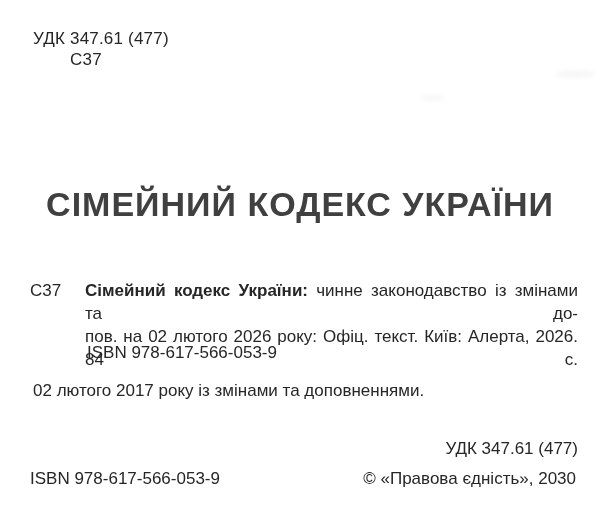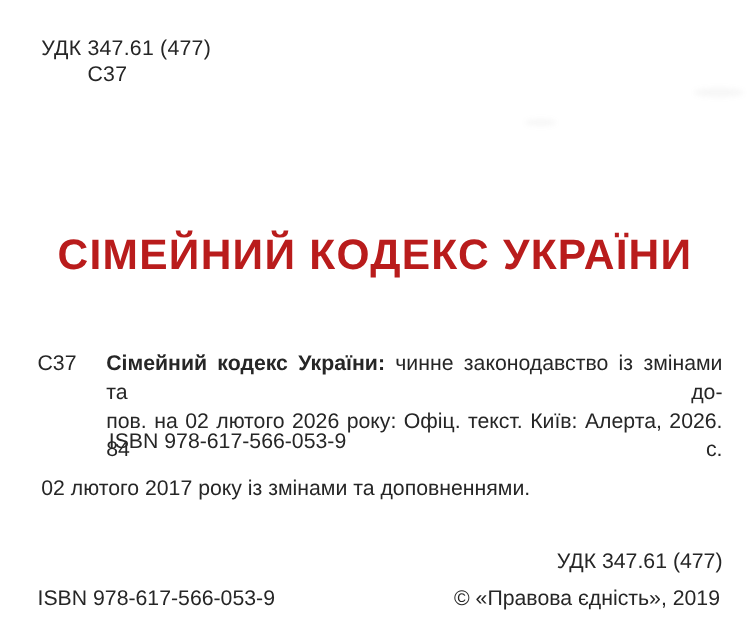--- a/index.html
+++ b/index.html
@@ -40,21 +40,21 @@
   }
   .main-title {
     position: absolute;
     left: 0;
     right: 0;
     top: 185px;
     text-align: center;
     font-size: 34px;
     font-weight: bold;
     letter-spacing: 1px;
-    color: #b91c1c;
+    color: #404040;
     white-space: nowrap;
   }
   .biblio {
     position: absolute;
     left: 30px;
     right: 22px;
     top: 279px;
     font-size: 17px;
     line-height: 23px;
   }
@@ -128,19 +128,19 @@
   <div class="isbn-mid">ISBN 978-617-566-053-9</div>
 
   <div class="annotation">
     <div>02 лютого 2017 року із змінами та доповненнями.</div>
   </div>
 
   <div class="udc-bottom">УДК 347.61 (477)</div>
 
   <div class="footer-row">
     <span>ISBN 978-617-566-053-9</span>
-    <span>© «Правова єдність», 2019</span>
+    <span>© «Правова єдність», 2030</span>
   </div>
 
   <div class="scan-smudge" style="left:555px; top:70px; width:40px; height:8px;"></div>
   <div class="scan-smudge" style="left:420px; top:95px; width:25px; height:6px;"></div>
 
 </div>
 
 </body></html>

